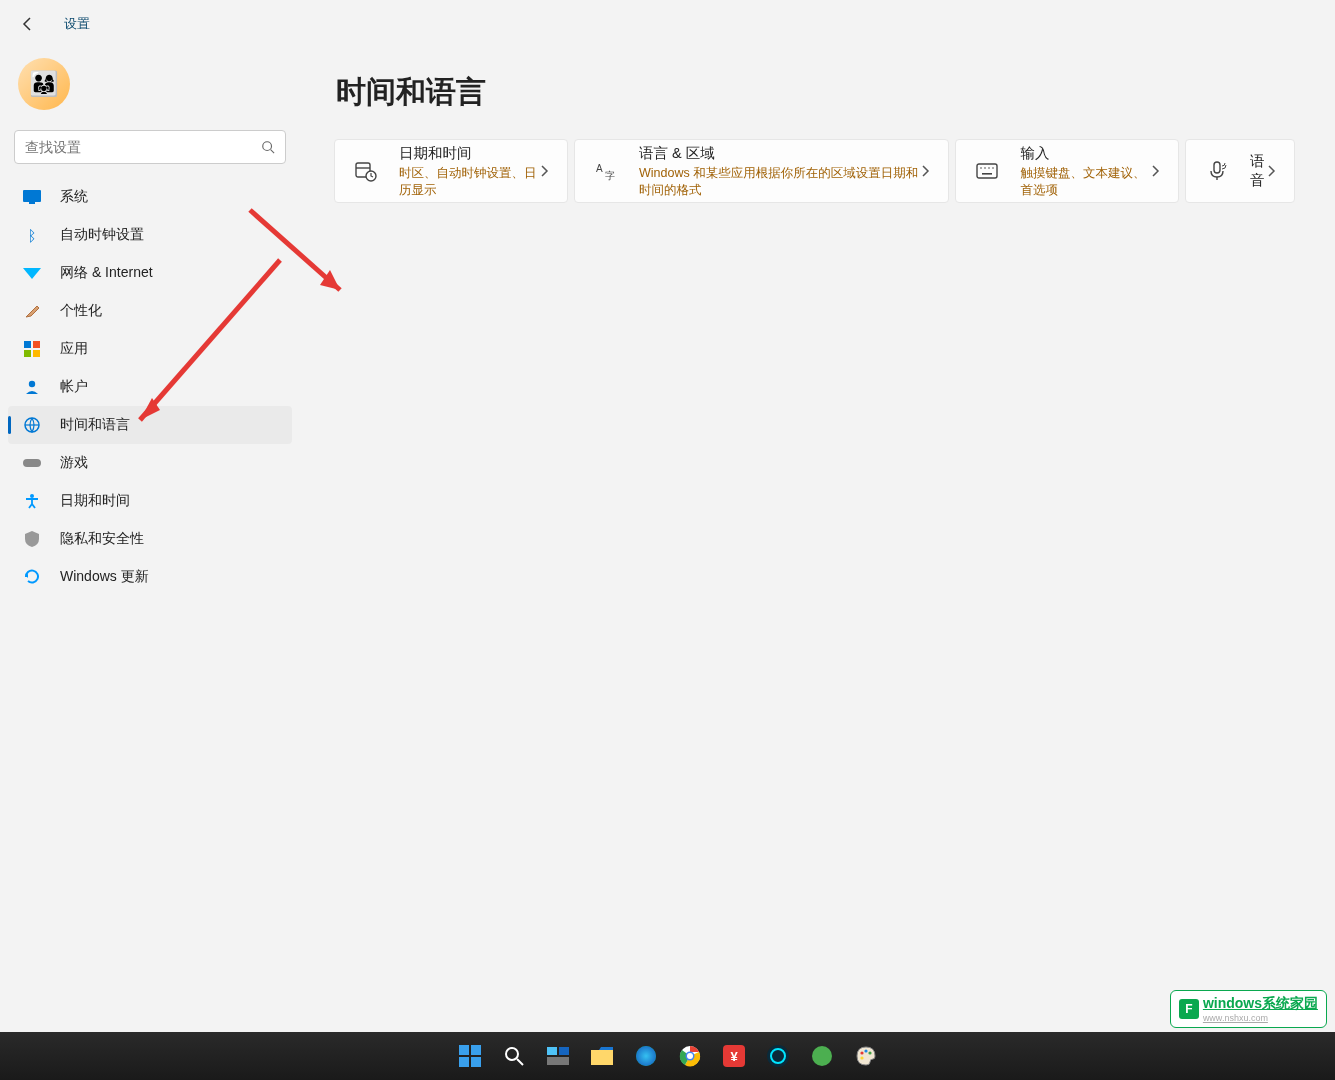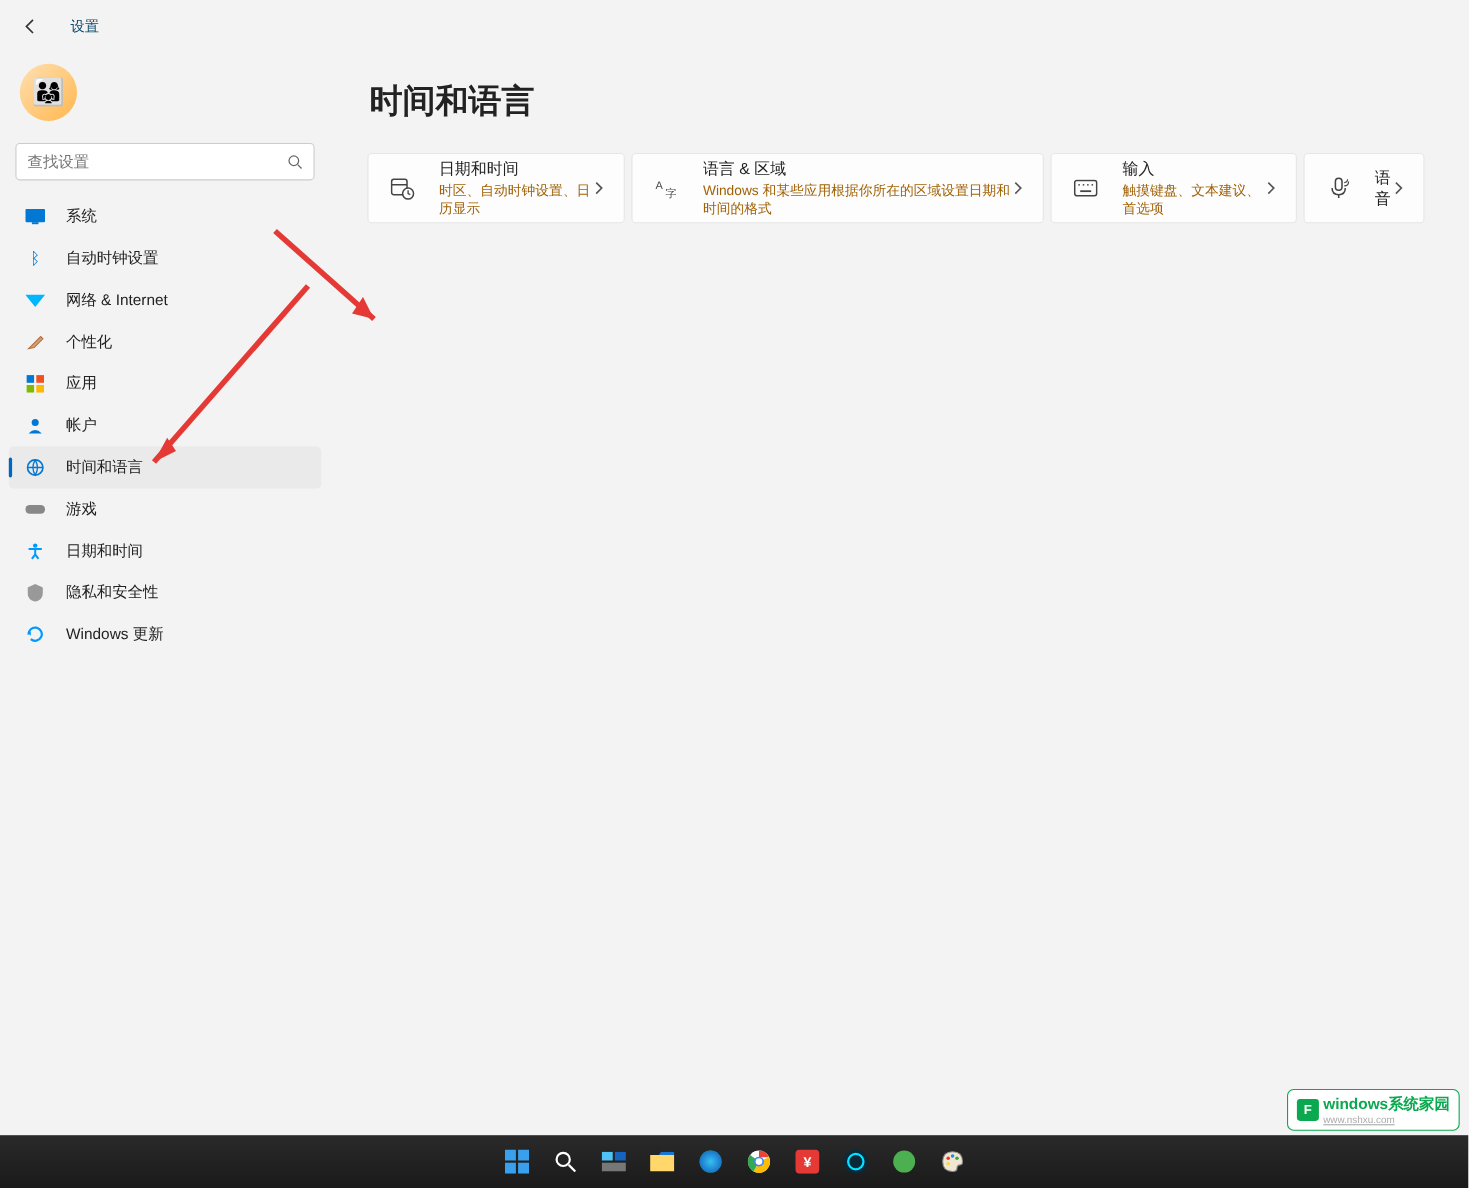--- a/index.html
+++ b/index.html
@@ -42,21 +42,21 @@
     .arrow-svg line, .arrow-svg path { stroke: #e53935; stroke-width: 5; fill: none; }
     .arrow-svg polygon { fill: #e53935; }
 
     
     .taskbar { position: absolute; left: 0; right: 0; bottom: 0; height: 48px; background: linear-gradient(180deg, #2a2a2a, #1a1a1a); display: flex; align-items: center; justify-content: center; gap: 4px; }
     .task-icon { width: 40px; height: 40px; display: flex; align-items: center; justify-content: center; border-radius: 4px; cursor: pointer; font-size: 20px; }
 
     
     .watermark { position: absolute; right: 8px; bottom: 52px; display:flex; align-items:center; background:#fff; border:1px solid #0aa84f; border-radius:6px; padding:4px 8px; font-size:12px; gap:4px; }
     .watermark .wm-icon{width:20px;height:20px;background:#0aa84f;border-radius:3px;display:flex;align-items:center;justify-content:center;color:#fff;font-weight:bold;}
-    .watermark .wm-main{color:#0aa84f;font-weight:bold;font-size:14px;}
+    .watermark .wm-main{color:#0aa84f;font-weight:bold;font-size:14px;text-decoration:underline;}
     .watermark .wm-sub{color:#aaa;font-size:9px;text-decoration:underline;}
 
     
     svg { display: block; }
   </style>
 </head>
 <body>
 
 <div class="header">
   <div class="back-btn">

